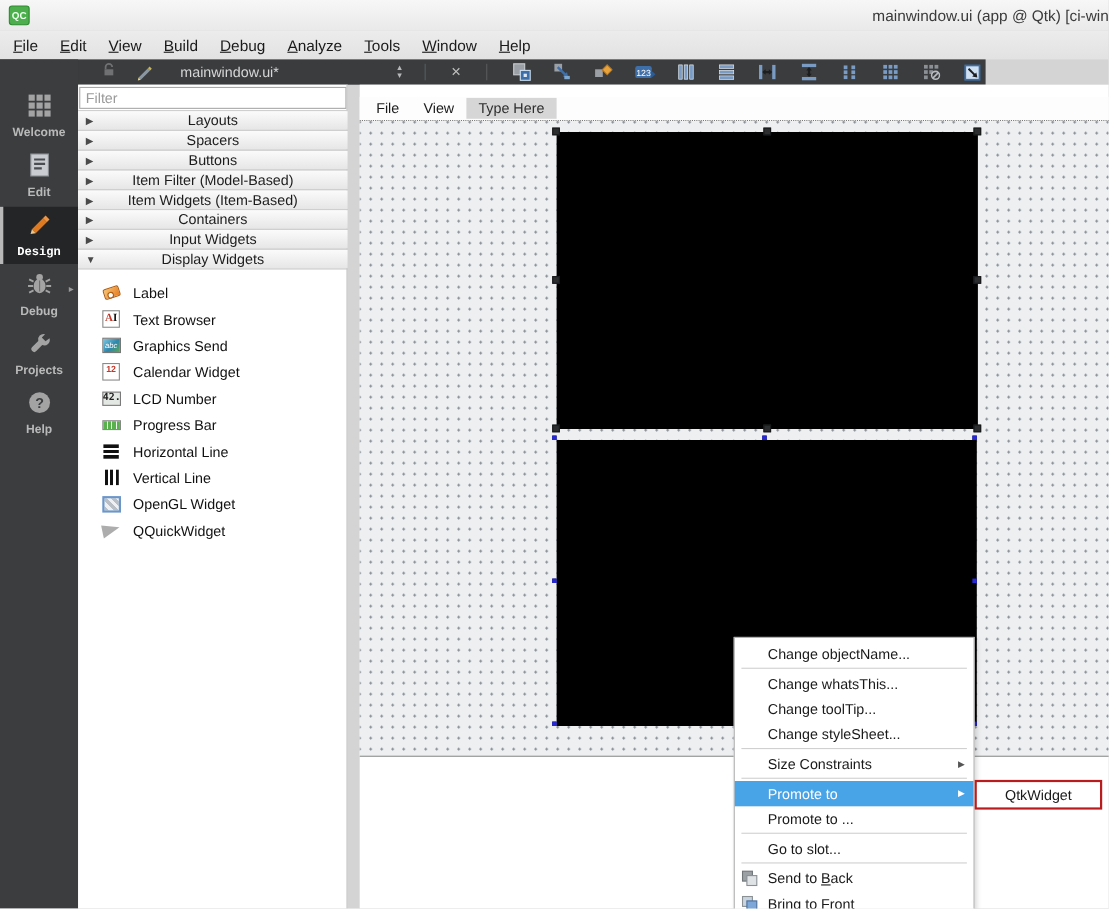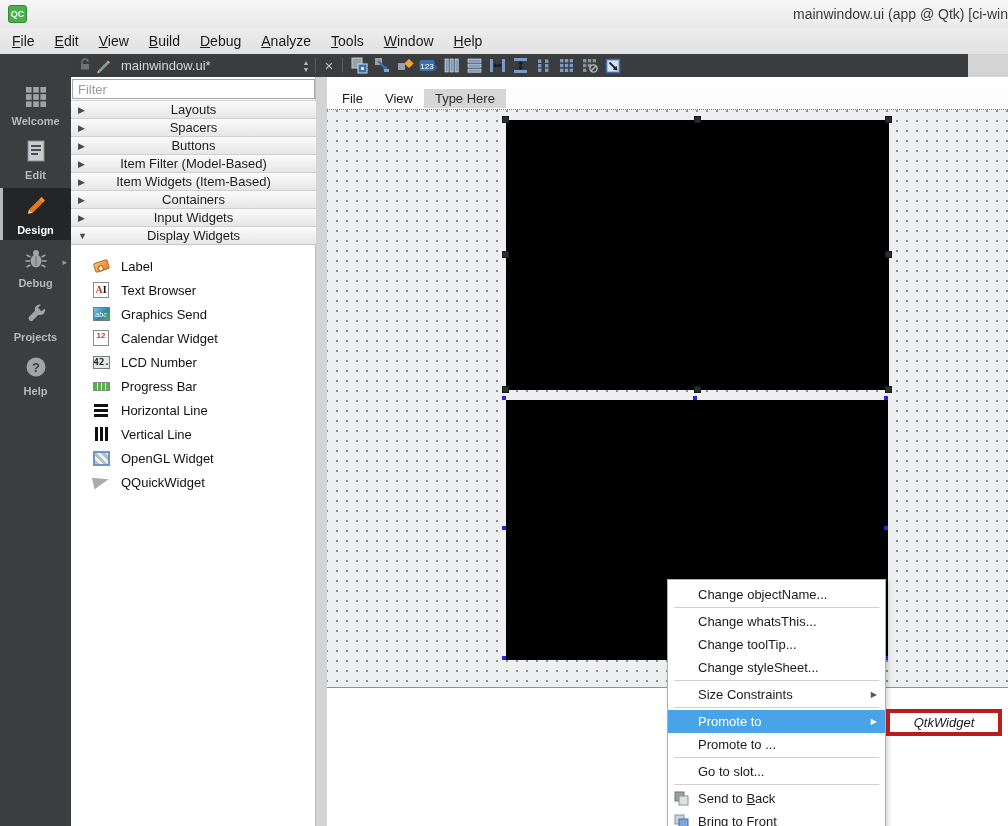--- a/index.html
+++ b/index.html
@@ -15,37 +15,37 @@
     text-align:center; line-height:17px; }
   .title-text { position:absolute; right:0; top:6px; font-size:14px; color:#3a3a3a; white-space:nowrap;text-align:right; }
 
   
   .menubar { position:absolute; left:0; top:28px; width:1008px; height:26px;
     background:linear-gradient(#ececec,#e2e2e2); display:flex; align-items:center; padding-left:2px; }
   .menu-item { font-size:14px; color:#1a1a1a; padding:3px 10px; cursor:default; }
   .menu-item .u { text-decoration:underline; }
 
   
-  .toolbar { position:absolute; left:0; top:54px; width:968px; height:23px; background:#3a3c3e;
-    display:flex; align-items:center; }
+  .toolbar { position:absolute; left:0; top:54px; width:896px; height:23px; background:#3a3c3e;
+    display:flex; align-items:center;justify-content:space-between; }
   .tb-left-gap { width:78px; flex:none; }
   .doc-name { color:#d6d6d6; font-size:13px; margin:0 6px; }
   .tb-sep { width:1px; height:15px; background:#595b5d; margin:0 5px; flex:none; }
   .tb-spinner { color:#b8b8b8; font-size:7px; line-height:7px; text-align:center; margin-left:86px; }
   .tb-close { color:#c0c0c0; font-size:15px; padding:0 4px; }
   .tb-btn { width:23px; height:21px; display:flex; align-items:center; justify-content:center; flex:none; }
   .tb-btn svg { display:block; }
 
   
   .mode-sidebar { position:absolute; left:0; top:54px; width:71px; height:772px; background:#3b3d3f;
     display:flex; flex-direction:column; padding-top:26px; gap:2px; }
   .mode-item { position:relative; height:52px; display:flex; flex-direction:column; align-items:center;
     justify-content:center; gap:3px; }
   .mode-item .mlabel { font-size:11px; font-weight:bold; color:#b9b9b9; }
-  .mode-item.active { background:#232527; }
+  .mode-item.active { background:#232527;font-family:Liberation Mono, monospace; }
   .mode-item.active .mlabel { color:#ffffff; }
   .mode-item.active::before { content:""; position:absolute; left:0; top:0; bottom:0; width:3px; background:#b8b8b8; }
   .flyout-arrow { position:absolute; right:4px; top:15px; color:#9a9a9a; font-size:9px; }
 
   
   .widgetbox { position:absolute; left:71px; top:77px; width:245px; height:749px; background:#ffffff;
     border-right:1px solid #bdbdbd; }
   .filter-input { position:absolute; left:1px; top:2px; width:243px; height:20px; border:1px solid #a8a8a8;
     padding:0 5px; font-size:13px; font-family:"Liberation Sans",sans-serif; color:#333; background:#fff; }
   .filter-input::placeholder { color:#9a9a9a; }
@@ -111,21 +111,21 @@
   .cm-item { position:relative; height:23px; line-height:23px; padding-left:30px; font-size:13px;
     color:#1a1a1a; white-space:nowrap; }
   .cm-item.highlight { background:#49a3e7; color:#ffffff; }
   .cm-item .sub-arrow { position:absolute; right:8px; top:0; font-size:8px; color:#555; }
   .cm-item.highlight .sub-arrow { color:#ffffff; }
   .cm-sep { height:1px; background:#d0d0d0; margin:1px 6px 2px; }
   .cm-icon { position:absolute; left:6px; top:4px; width:16px; height:16px; }
   .cm-item .u { text-decoration:underline; }
 
   .submenu { position:absolute; left:886px; top:709px; width:116px; height:27px; z-index:11;
-    background:#ffffff; border:4px solid #b91c1c; display:flex; align-items:center; justify-content:center;font-style:italic; }
+    background:#ffffff; border:2px solid #b91c1c; display:flex; align-items:center; justify-content:center; }
   .submenu .sm-item { font-size:13px; color:#1a1a1a; }
 </style>
 </head>
 <body>
 
 <div class="app">
 
   <div class="titlebar">
     <div class="qc-badge">QC</div>
     <div class="title-text">mainwindow.ui (app @ Qtk) [ci-win</div>

